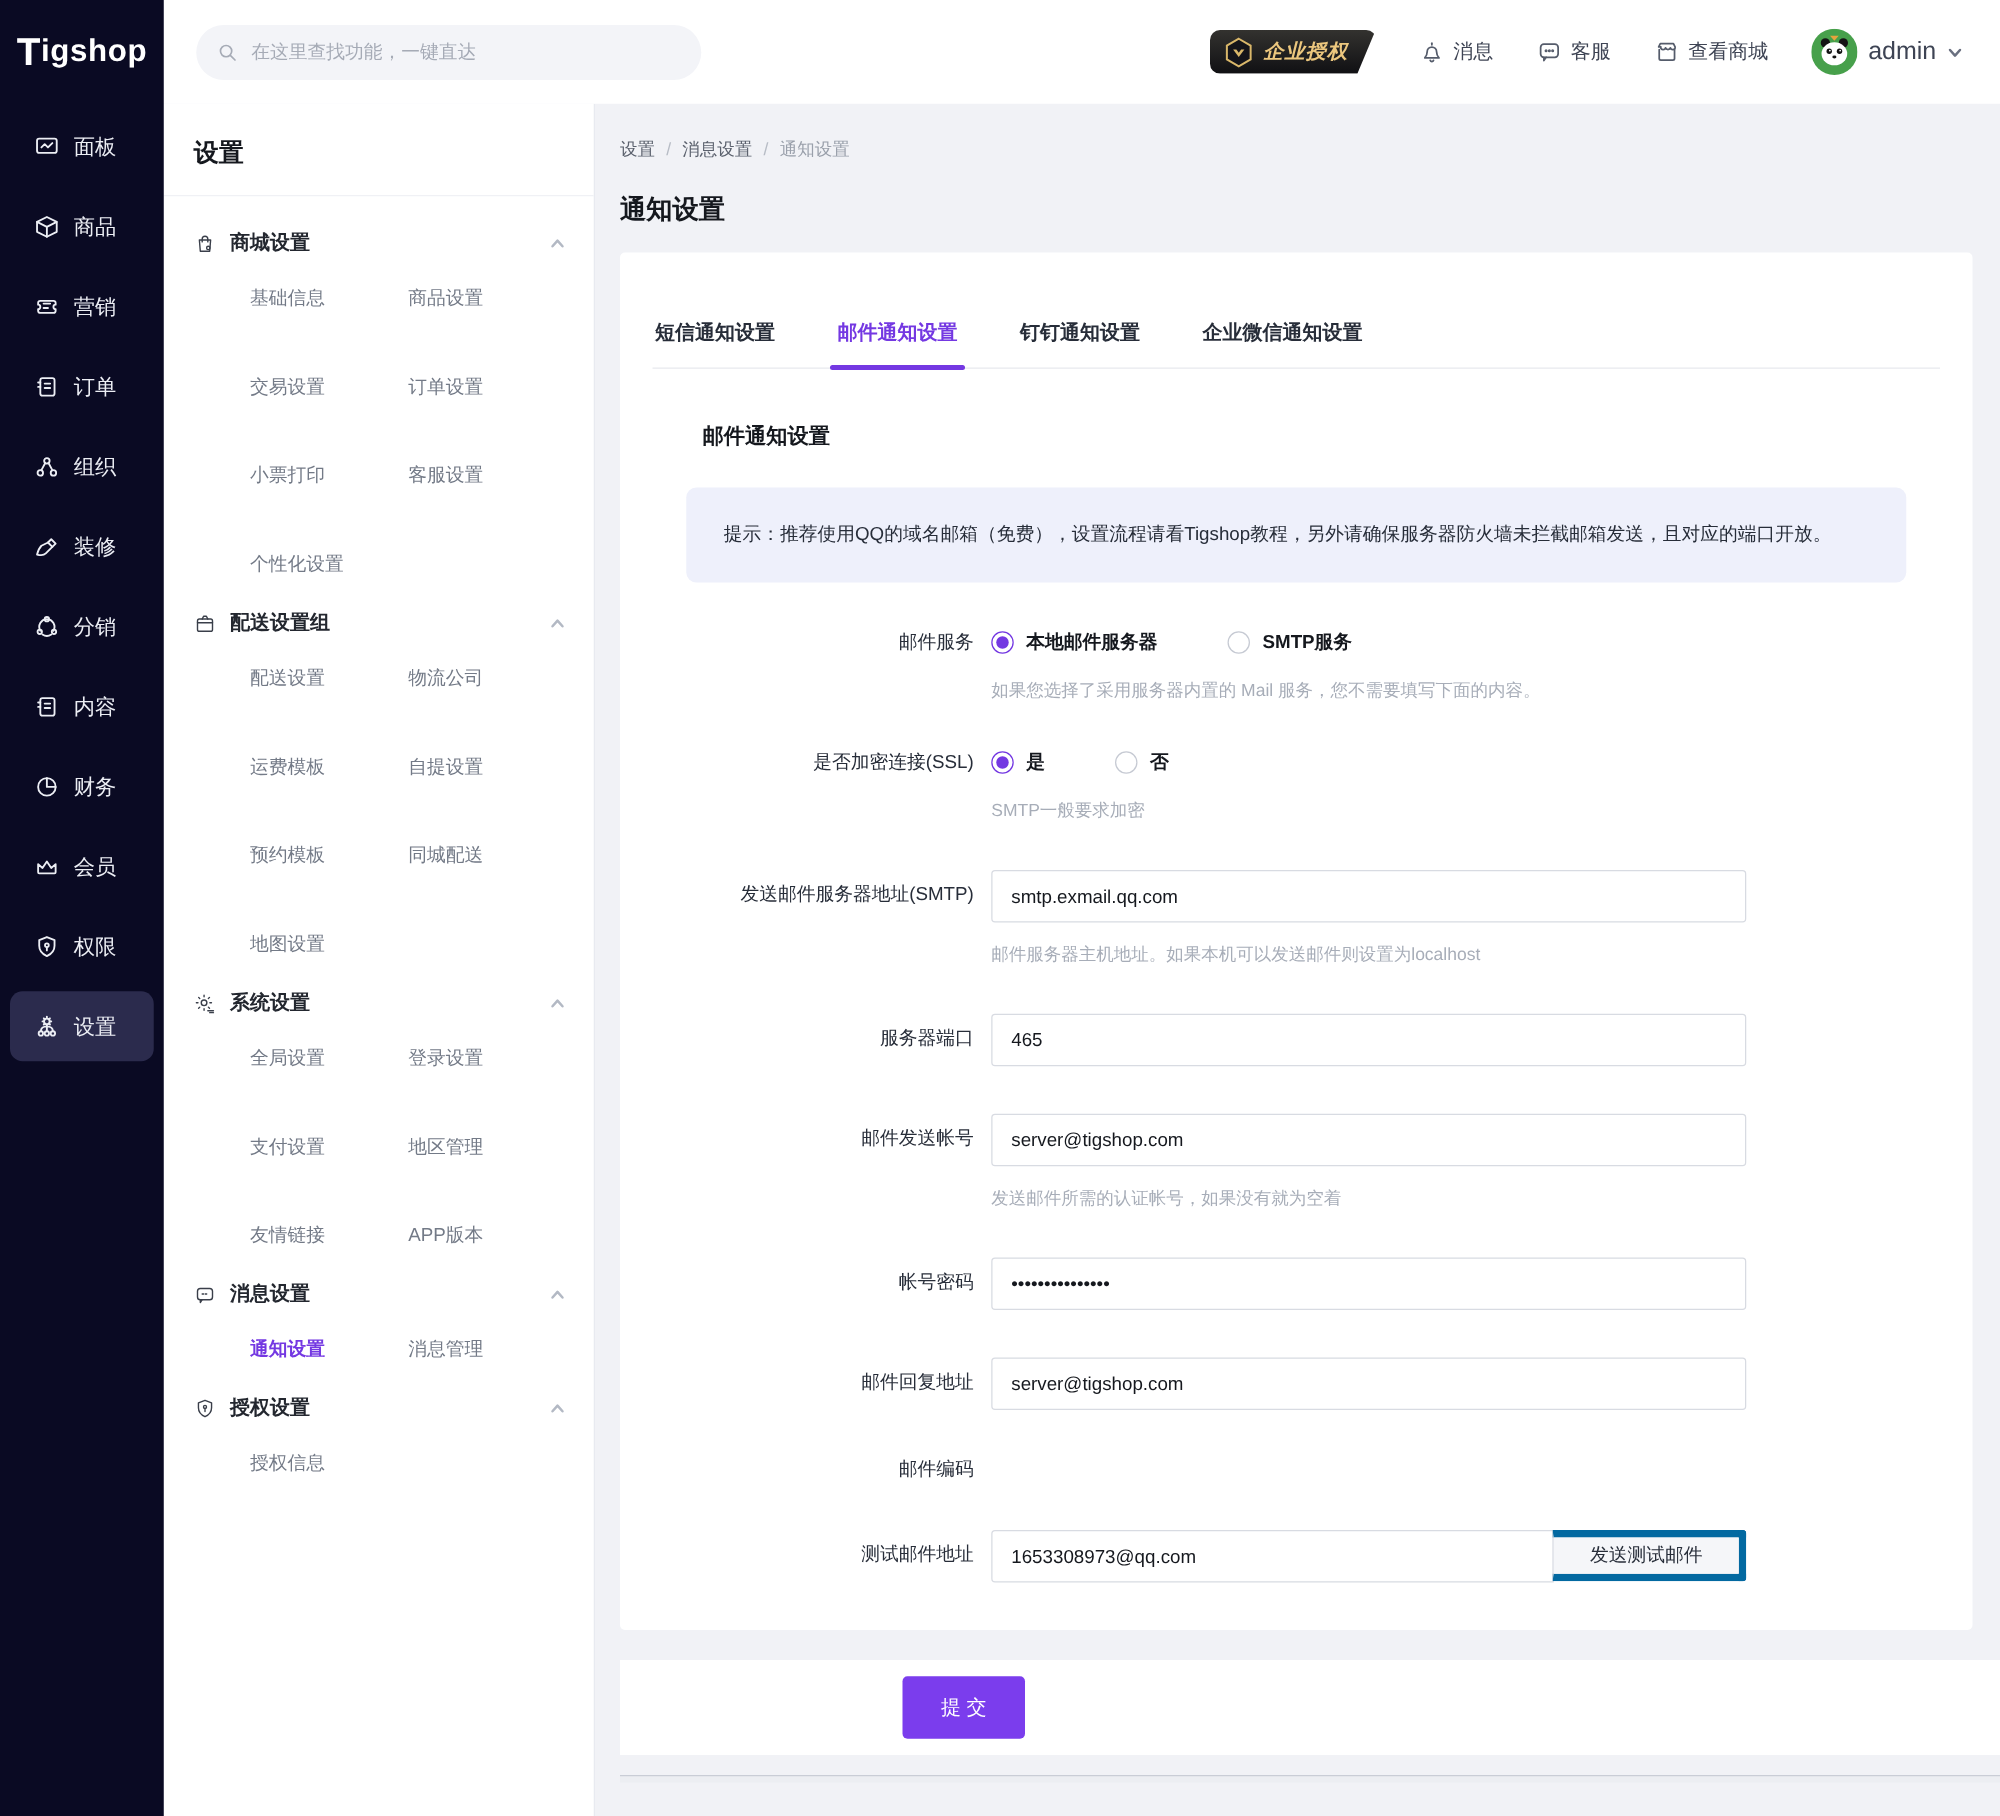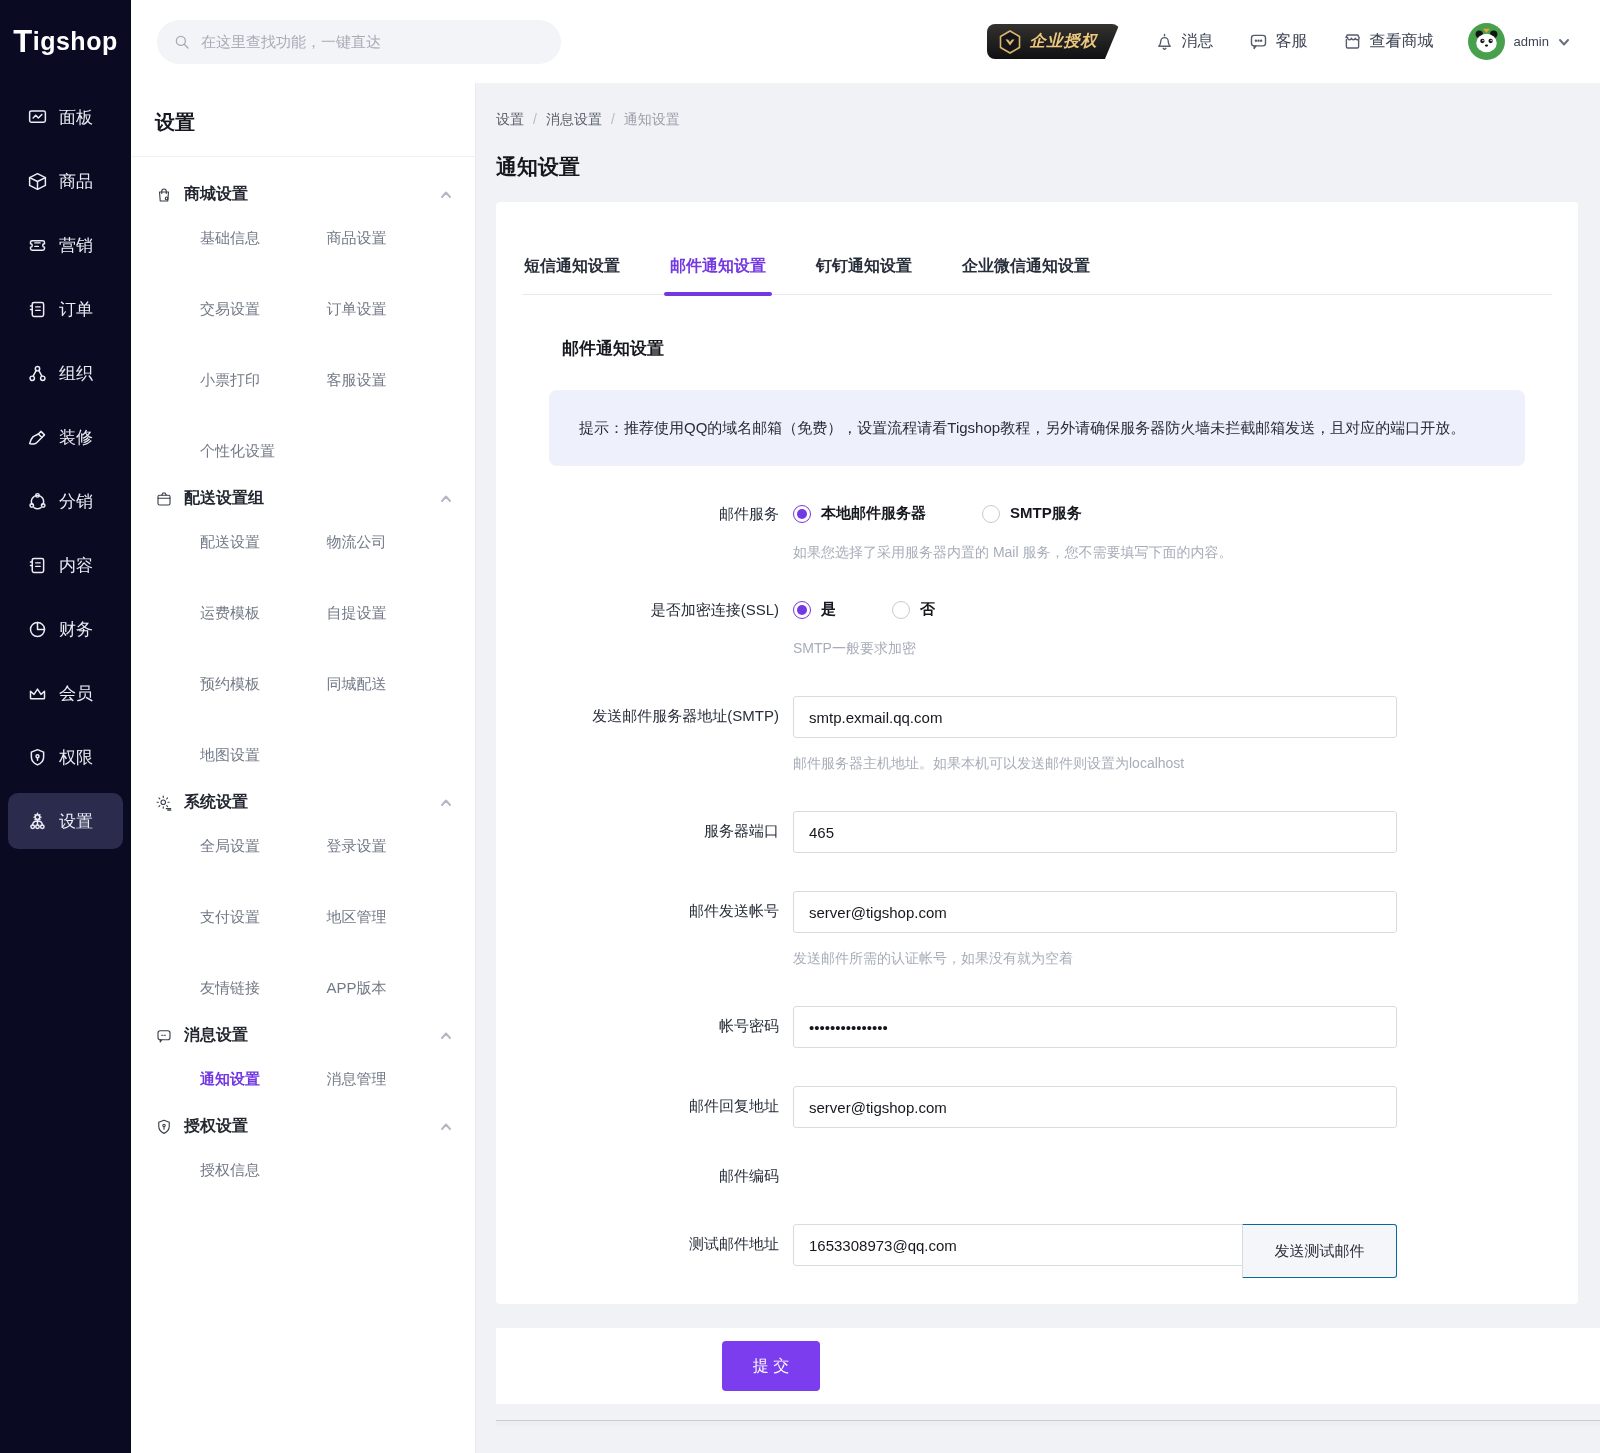--- a/index.html
+++ b/index.html
@@ -32,21 +32,21 @@
   .search { width:404px; height:44px; background:#f3f4f8; border:none; border-radius:22px; padding:0 18px 0 44px; font-size:15px; color:#b91c1c; outline:none; }
   .search::placeholder { color:#a6abb6; }
   .search-wrap { position:relative; }
   .search-wrap svg { position:absolute; left:16px; top:13px; width:18px; height:18px; stroke:#a6abb6; fill:none; stroke-width:1.8; stroke-linecap:round; }
   .header-right { margin-left:auto; display:flex; align-items:center; gap:34px; }
   .license { position:relative; display:flex; align-items:center; height:35px; background:linear-gradient(180deg,#33322f,#101013); clip-path:polygon(0 0,100% 0,89% 100%,0 100%); border-radius:8px; padding:0 22px 0 10px; cursor:pointer; }
   .license span { color:#ecc77e; font-size:16px; font-weight:700; font-style:italic; margin-left:7px; letter-spacing:1px; }
   .hd-action { display:flex; align-items:center; gap:7px; font-size:16px; color:#3e4454; cursor:pointer; }
   .hd-action svg { width:21px; height:21px; stroke:#555c6b; fill:none; stroke-width:1.6; stroke-linecap:round; stroke-linejoin:round; }
   .user { display:flex; align-items:center; gap:9px; cursor:pointer; }
-  .user .name { font-size:13px; color:#3e4454; }
+  .user .name { font-size:20px; color:#3e4454; }
   .user svg.chev { width:12px; height:12px; stroke:#6a7080; fill:none; stroke-width:2; stroke-linecap:round; stroke-linejoin:round; }
 
   
   .main { position:absolute; left:476px; top:83px; right:0; bottom:0; padding:0 22px 0 20px; }
   .breadcrumb { display:flex; gap:9px; font-size:14px; margin-top:28px; }
   .crumb { color:#5b616d; cursor:pointer; }
   .crumb-sep { color:#b7bcc5; }
   .crumb.last { color:#9aa0ab; }
   .page-title { font-size:21px; font-weight:700; color:#15181e; margin:24px 0 21px; }
 
@@ -68,21 +68,21 @@
   .radio-opt { display:flex; align-items:center; gap:10px; cursor:pointer; }
   .radio-dot { width:18px; height:18px; border-radius:50%; border:1px solid #c6cad3; background:#fff; position:relative; flex-shrink:0; }
   .radio-dot.checked { border-color:#7438e2; }
   .radio-dot.checked::after { content:""; position:absolute; inset:3px; border-radius:50%; background:#7438e2; }
   .radio-opt .opt-label { font-size:15px; font-weight:700; color:#15181e; }
   .help { font-size:14px; color:#a7adb8; margin-top:17px; }
   .radio-row .help { margin-top:21px; }
   .text-input { width:604px; height:42px; border:1px solid #d8dbe2; border-radius:3px; padding:0 15px; font-size:15px; color:#15181e; outline:none; background:#fff; font-family:inherit; }
   .input-group { display:flex; }
   .input-group .text-input { width:450px; border-radius:3px 0 0 3px; }
-  .addon-btn { width:155px; height:54px; border:1px solid #0369a1; border-left:1px solid #d8dbe2; margin-left:-1px; background:#f5f6f9; font-size:15px; color:#272d39; border-radius:0 3px 3px 0; cursor:pointer; font-family:inherit; }
+  .addon-btn { width:155px; height:41px; border:6px solid #0369a1; border-left:1px solid #d8dbe2; margin-left:-1px; background:#f5f6f9; font-size:15px; color:#272d39; border-radius:0 3px 3px 0; cursor:pointer; font-family:inherit; }
 
   .footer-bar { margin:24px -22px 16px 0; background:#fff; height:76px; display:flex; align-items:center; }
   .submit-btn { margin-left:226px; width:98px; height:50px; background:#7b3ded; border:none; border-radius:4px; color:#fff; font-size:16px; cursor:pointer; font-family:inherit; }
   .bottom-strip { margin:0 -22px 0 0; height:6px; background:#eceef2; border-top:1px solid #c9cdd6; }
 </style>
 </head>
 <body>
 
 <aside class="sidebar">
   <div class="logo">

